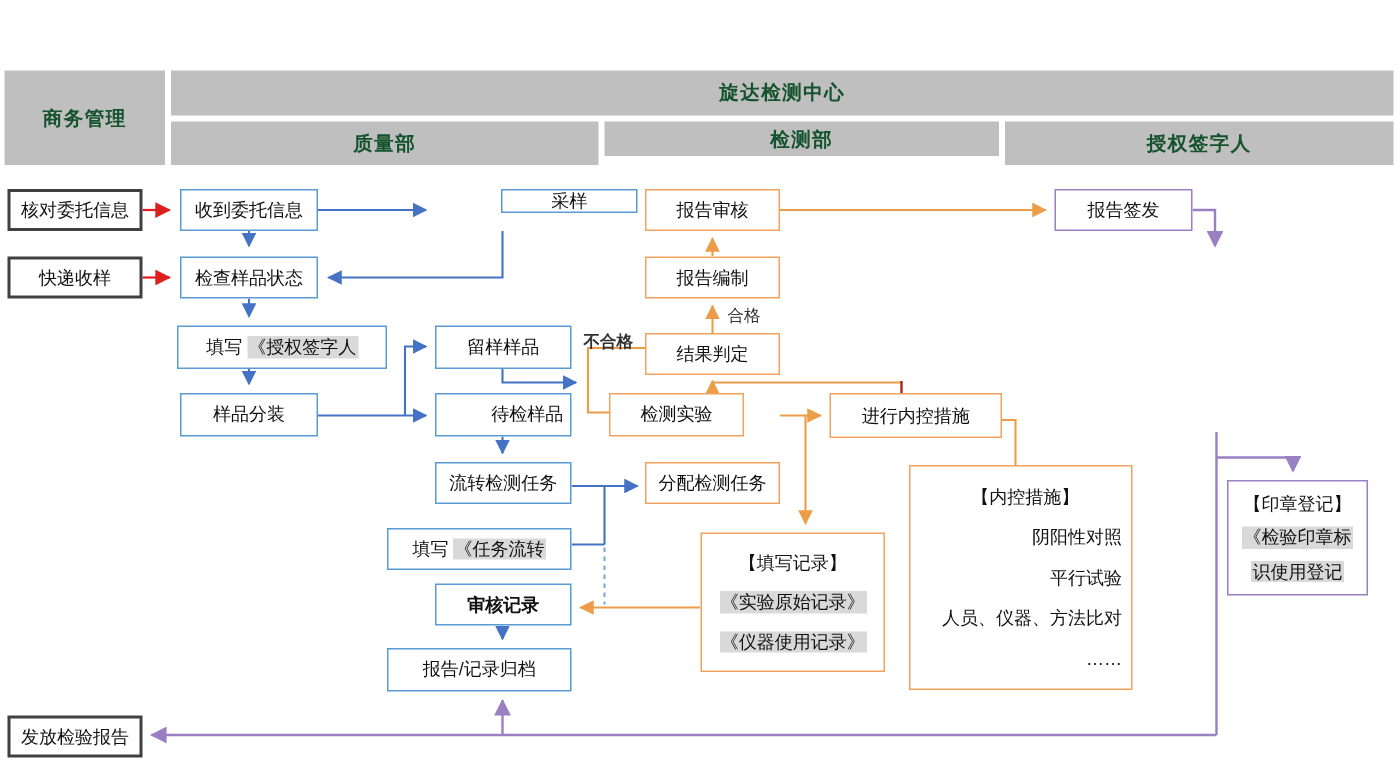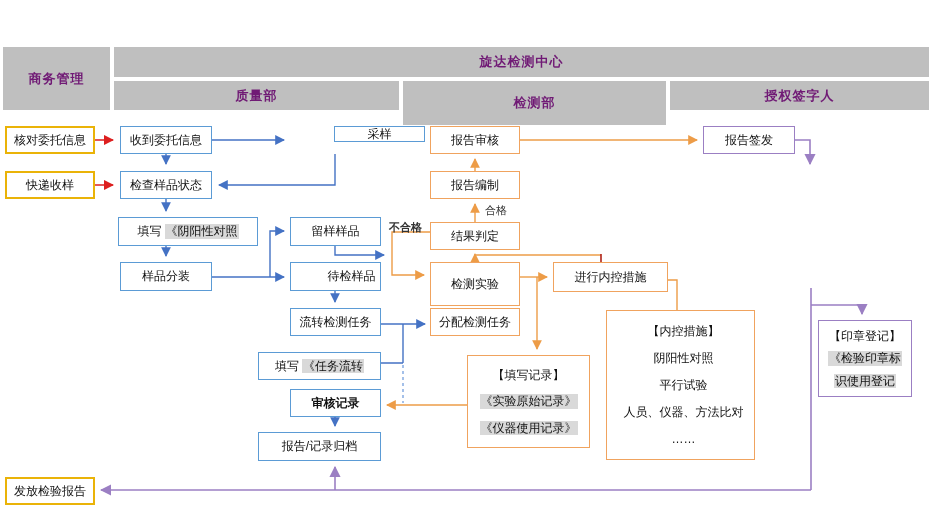--- a/index.html
+++ b/index.html
@@ -1,36 +1,36 @@
 <!DOCTYPE html>
 <html><head>
 <meta charset="utf-8">
 <style>
   html,body{margin:0;padding:0;background:#fff;}
   #stage{
     position:relative;width:931px;height:511px;background:#fff;overflow:hidden;
     font-family:"Liberation Sans","DejaVu Sans",sans-serif;color:#111;
   }
   .hdr{
-    position:absolute;background:#BFBFBF;color:#701a75;font-weight:bold;font-size:13px;
+    position:absolute;background:#BFBFBF;color:#14532d;font-weight:bold;font-size:13px;
     display:flex;align-items:center;justify-content:center;letter-spacing:1px;
   }
   .box{
     position:absolute;background:#fff;font-size:12px;display:flex;
     align-items:center;justify-content:center;text-align:center;line-height:1.2;
     box-sizing:border-box;white-space:nowrap;z-index:2;
   }
-  .red{border:2px solid #eab308;}
+  .red{border:2px solid #404040;}
   .blue{border:1.5px solid #5B9BD5;}
   .orange{border:1.5px solid #F0A35E;}
   .purple{border:1.5px solid #9B7FC3;}
   .hl{background:#D9D9D9;padding:0 1px;}
   .ml2{margin-left:3px;}
   .multi{flex-direction:column;justify-content:space-evenly;align-items:center;}
-  .multi.leftitems{align-items:center;padding-left:12px;padding-right:6px;}
+  .multi.leftitems{align-items:flex-end;padding-left:12px;padding-right:6px;}
   .multi .ttl{align-self:center;}
   svg.wires{position:absolute;left:0;top:0;z-index:1;}
   .edge-label{
     position:absolute;z-index:3;font-size:11px;color:#333;background:transparent;
   }
 </style>
 </head>
 <body>
 
 <div id="stage">
@@ -91,49 +91,49 @@
       <path d="M811,288 V490"></path>
       <path d="M811,305 H862 V314" marker-end="url(#mP)"></path>
       <path d="M811,490 H101" marker-end="url(#mP)"></path>
       <path d="M335,490 V467" marker-end="url(#mP)"></path>
     </g>
   </svg>
 
   <div class="hdr" style="left:3px;top:47px;width:107px;height:63px;">商务管理</div>
   <div class="hdr" style="left:114px;top:47px;width:815px;height:30px;">旋达检测中心</div>
   <div class="hdr" style="left:114px;top:81px;width:285px;height:29px;">质量部</div>
-  <div class="hdr" style="left:403px;top:81px;width:263px;height:44px;">检测部</div>
+  <div class="hdr" style="left:403px;top:81px;width:263px;height:23px;">检测部</div>
   <div class="hdr" style="left:670px;top:81px;width:259px;height:29px;">授权签字人</div>
 
   <div class="box red" style="left:5px;top:126px;width:90px;height:28px;">核对委托信息</div>
   <div class="box red" style="left:5px;top:171px;width:90px;height:28px;">快递收样</div>
   <div class="box red" style="left:5px;top:477px;width:90px;height:28px;font-family:Liberation Serif, serif;">发放检验报告</div>
 
   <div class="box blue" style="left:120px;top:126px;width:92px;height:28px;">收到委托信息</div>
   <div class="box blue" style="left:290px;top:126px;width:91px;height:16px;margin-left:44px;">采样</div>
   <div class="box blue" style="left:120px;top:171px;width:92px;height:28px;">检查样品状态</div>
   <div class="box blue" style="left:118px;top:217px;width:140px;height:29px;">
     <span>填写</span>
-    <span class="hl ml2">《阴阳性对照</span>
+    <span class="hl ml2">《授权签字人</span>
   </div>
   <div class="box blue" style="left:120px;top:262px;width:92px;height:29px;">样品分装</div>
   <div class="box blue" style="left:290px;top:217px;width:91px;height:29px;">留样样品</div>
   <div class="box blue" style="left:290px;top:262px;width:91px;height:29px;padding-left:32px;">待检样品</div>
   <div class="box blue" style="left:290px;top:308px;width:91px;height:28px;">流转检测任务</div>
   <div class="box blue" style="left:258px;top:352px;width:123px;height:28px;">
     <span>填写</span>
     <span class="hl ml2">《任务流转</span>
   </div>
   <div class="box blue" style="left:290px;top:389px;width:91px;height:28px;font-weight:bold;">审核记录</div>
   <div class="box blue" style="left:258px;top:432px;width:123px;height:29px;">报告/记录归档</div>
 
   <div class="box orange" style="left:430px;top:126px;width:90px;height:28px;">报告审核</div>
   <div class="box orange" style="left:430px;top:171px;width:90px;height:28px;">报告编制</div>
   <div class="box orange" style="left:430px;top:222px;width:90px;height:28px;">结果判定</div>
-  <div class="box orange" style="left:430px;top:262px;width:90px;height:44px;">检测实验</div>
+  <div class="box orange" style="left:406px;top:262px;width:90px;height:29px;">检测实验</div>
   <div class="box orange" style="left:553px;top:262px;width:115px;height:30px;">进行内控措施</div>
   <div class="box orange" style="left:430px;top:308px;width:90px;height:28px;">分配检测任务</div>
 
   <div class="box orange multi" style="left:467px;top:355px;width:123px;height:93px;">
     <span class="ttl">【填写记录】</span>
     <span class="hl">《实验原始记录》</span>
     <span class="hl">《仪器使用记录》</span>
   </div>
 
   <div class="box orange multi leftitems" style="left:606px;top:310px;width:149px;height:150px;">

